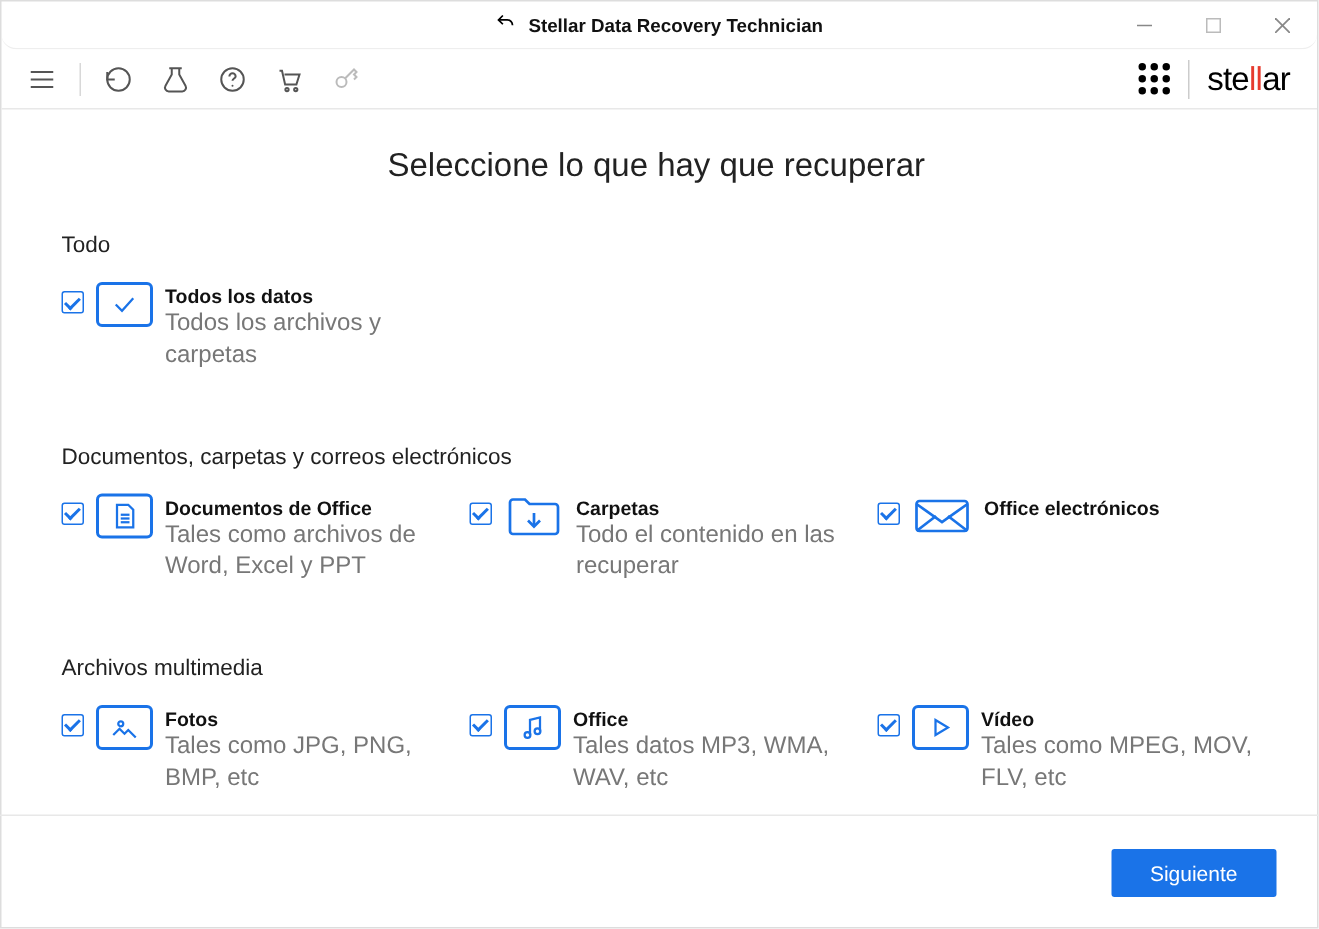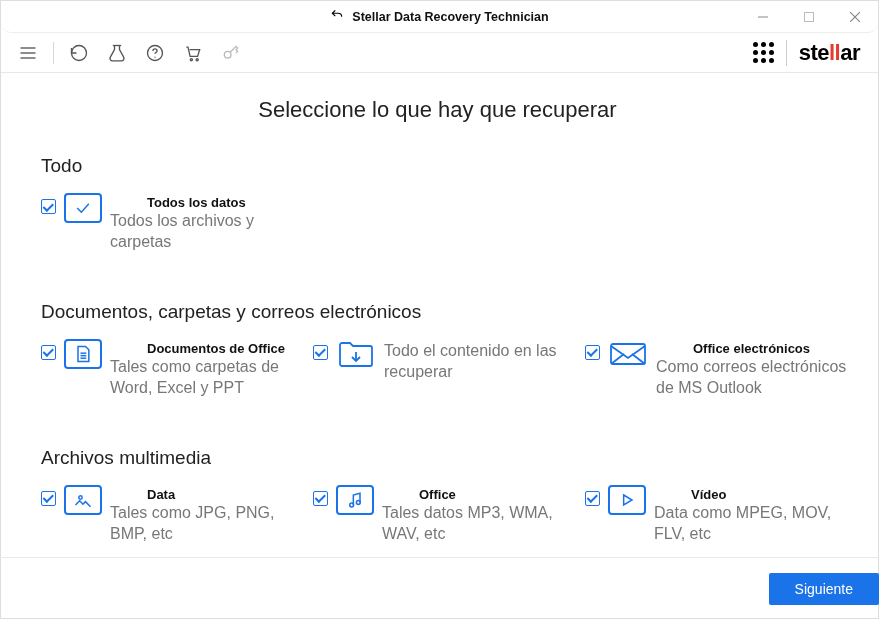--- a/index.html
+++ b/index.html
@@ -64,40 +64,40 @@
     padding-right:8px;
   }
   .brand-grid {
     display:grid; grid-template-columns: repeat(3,5px); grid-template-rows: repeat(3,5px);
     gap:3px;
   }
   .brand-grid span { width:5px; height:5px; background:#000; border-radius:50%; }
   .brand-sep { width:1px; height:26px; background:#ccc; }
   .brand-logo {
     font-size: 22px;
-    font-weight: 700;
+    font-weight: 400;
     letter-spacing: -0.5px;
     color:#000;
     text-align:center;
   }
   .brand-logo .ll { color:#e63b2e; }
 
   
   .content {
     padding: 16px 44px 0 40px;
   }
   .page-title {
     text-align:center;
     font-size: 22px;
     font-weight: 400;
     margin: 8px 0 32px 0;
     color:#222;
   }
   .section-label {
-    font-size: 19px;
+    font-size: 15px;
     font-weight: 400;
     color:#222;
     margin-bottom: 16px;
   }
   .options-row {
     display:flex;
     gap: 10px;
     margin-bottom: 48px;
   }
   .option {
@@ -128,32 +128,33 @@
     border-radius:4px;
     display:flex; align-items:center; justify-content:center;
     color:#1a73e8;
     flex-shrink:0;
     margin-top:0px;
   }
   .opt-icon svg { width:22px; height:20px; stroke:#1a73e8; fill:none; stroke-width:1.8; }
   .opt-icon.noborder { border:none; width:40px; height:30px; }
   .opt-icon.noborder svg { width:40px; height:28px; }
   .opt-text { padding-top:2px; display:flex; flex-direction:column; }
-  .opt-title { font-size:13px; font-weight:600; color:#111; line-height:1.25;margin-left:37px; }
+  .opt-title { font-size:13px; font-weight:600; color:#111; line-height:1.25; }
   .opt-desc  { font-size:16px; color:#777; line-height:1.3; }
 
   
   .bottom-bar {
     position:absolute;
     bottom:0; left:0; right:0;
-    height:62px;
+    height:76px;
     border-top:1px solid #e8e8e8;
     display:flex;
     align-items:center;
     justify-content:flex-end;
+    padding-right:28px;
   }
   .primary-btn {
     background:#1a73e8;
     color:#fff;
     border:none;
     font-size:14px;
     padding:8px 26px;
     border-radius:2px;
     cursor:pointer;
   }
@@ -278,65 +279,65 @@
       <div class="opt-icon">
         <svg viewBox="0 0 24 24">
             <path d="M6 3h9l4 4v14H6z"></path>
             <line x1="9" y1="11" x2="16" y2="11"></line>
             <line x1="9" y1="14" x2="16" y2="14"></line>
             <line x1="9" y1="17" x2="16" y2="17"></line>
           </svg>
       </div>
       <div class="opt-text">
         <span class="opt-title">Documentos de Office</span>
-        <span class="opt-desc">Tales como carpetas de Word, Excel y PPT</span>
+        <span class="opt-desc">Tales como archivos de Word, Excel y PPT</span>
       </div>
     </div>
     <div class="option">
       <div class="chk"></div>
       <div class="opt-icon noborder">
         <svg viewBox="0 0 40 28">
             <path d="M4 8V5a2 2 0 012-2h8l3 3h17a2 2 0 012 2v16a2 2 0 01-2 2H6a2 2 0 01-2-2V8z"></path>
             <line x1="20" y1="12" x2="20" y2="20"></line>
             <polyline points="16 17 20 21 24 17"></polyline>
           </svg>
       </div>
       <div class="opt-text">
+        <span class="opt-title">Carpetas</span>
         <span class="opt-desc">Todo el contenido en las recuperar</span>
       </div>
     </div>
     <div class="option">
       <div class="chk"></div>
       <div class="opt-icon noborder">
         <svg viewBox="0 0 40 28">
             <rect x="3" y="4" width="34" height="20" rx="2"></rect>
             <polyline points="3 6 20 18 37 6"></polyline>
             <line x1="3" y1="24" x2="16" y2="14"></line>
             <line x1="37" y1="24" x2="24" y2="14"></line>
           </svg>
       </div>
       <div class="opt-text">
         <span class="opt-title">Office electrónicos</span>
-        <span class="opt-desc">Como correos electrónicos de MS Outlook</span>
       </div>
     </div>
   </div>
 
   <div class="section-label">Archivos multimedia</div>
   <div class="options-row" style="margin-bottom:0">
     <div class="option">
       <div class="chk"></div>
       <div class="opt-icon">
         <svg viewBox="0 0 24 24">
             <circle cx="9" cy="9" r="2"></circle>
             <path d="M3 18l5-5 4 4 3-3 6 6"></path>
           </svg>
       </div>
       <div class="opt-text">
-        <span class="opt-title">Data</span>
+        <span class="opt-title">Fotos</span>
         <span class="opt-desc">Tales como JPG, PNG, BMP, etc</span>
       </div>
     </div>
     <div class="option">
       <div class="chk"></div>
       <div class="opt-icon">
         <svg viewBox="0 0 24 24">
             <path d="M10 18V6l8-2v11"></path>
             <circle cx="8" cy="18" r="2.3"></circle>
             <circle cx="16" cy="15" r="2.3"></circle>
@@ -349,21 +350,21 @@
     </div>
     <div class="option">
       <div class="chk"></div>
       <div class="opt-icon">
         <svg viewBox="0 0 24 24">
             <polygon points="8 6 18 12 8 18"></polygon>
           </svg>
       </div>
       <div class="opt-text">
         <span class="opt-title">Vídeo</span>
-        <span class="opt-desc">Data como MPEG, MOV, FLV, etc</span>
+        <span class="opt-desc">Tales como MPEG, MOV, FLV, etc</span>
       </div>
     </div>
   </div>
 </div>
 
 <div class="bottom-bar">
   <button class="primary-btn">Siguiente</button>
 </div>
 
 </body></html>

